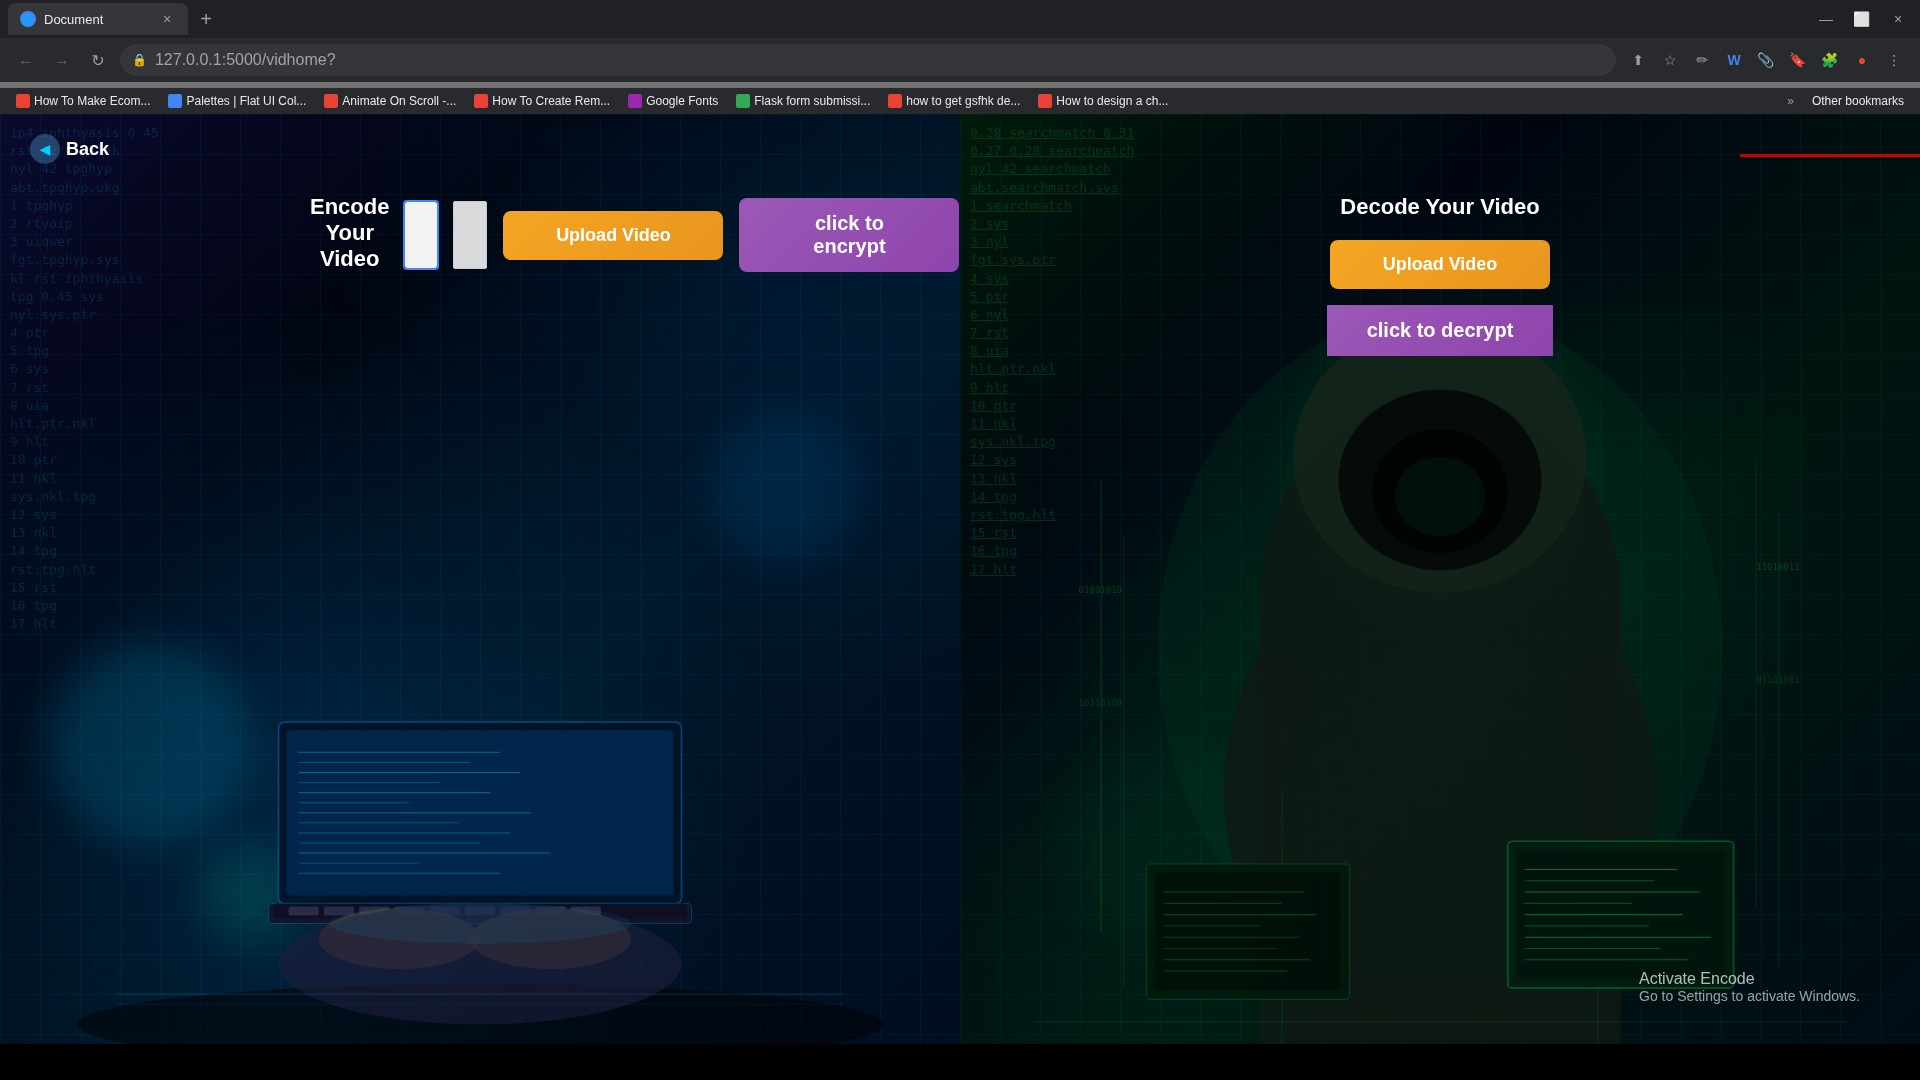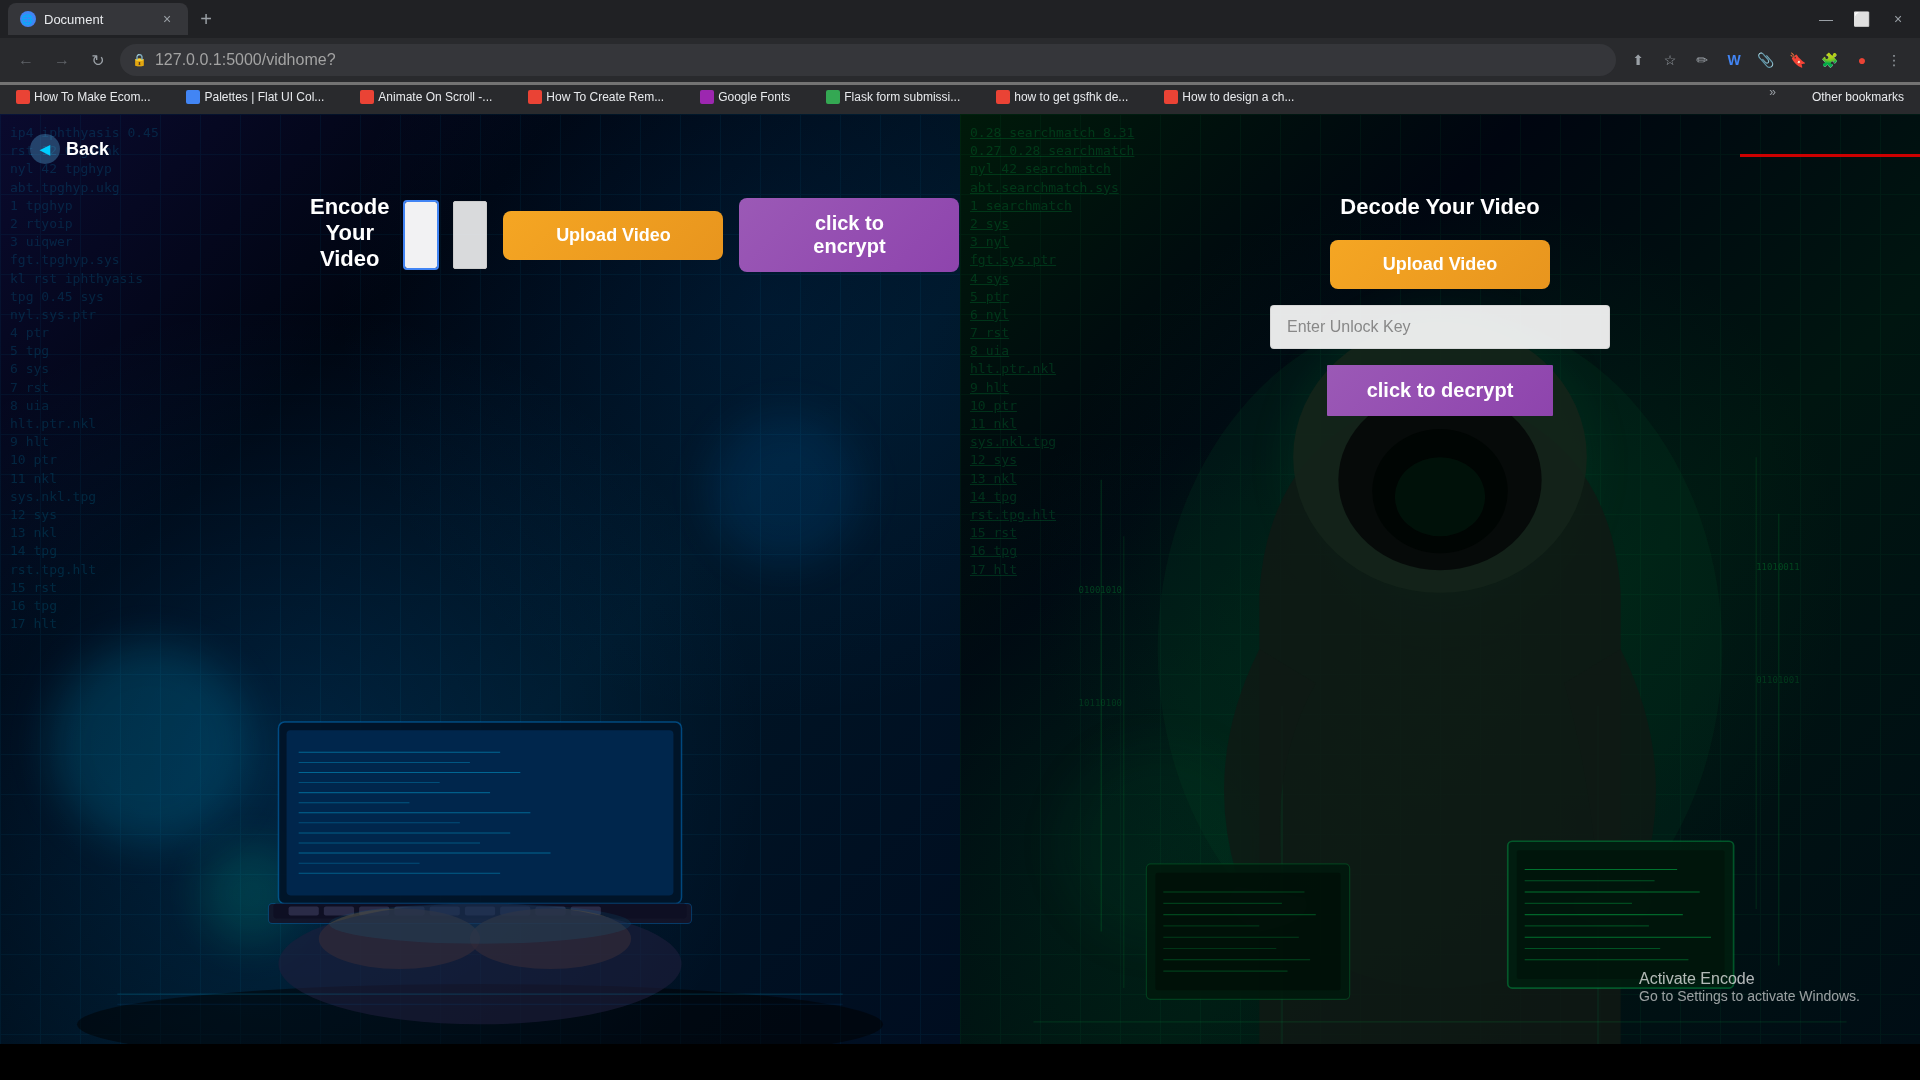--- a/index.html
+++ b/index.html
@@ -158,26 +158,26 @@
       align-items: center;
       justify-content: center;
       color: #9aa0a6;
       cursor: pointer;
       border-radius: 50%;
       font-size: 14px;
     }
 
     .bookmarks-bar {
       display: flex;
-      align-items: flex-start;
+      align-items: center;
       height: 32px;
       background: #292a2d;
       padding: 0 8px;
-      gap: 20px;
-      border-top: 3px solid #737373;
+      gap: 2px;
+      border-top: 6px solid #737373;
     }
 
     .bookmark-item {
       display: flex;
       align-items: center;
       gap: 4px;
       padding: 0 8px;
       height: 24px;
       border-radius: 4px;
       cursor: pointer;
@@ -730,21 +730,20 @@
         <text x="40" y="400" fill="rgba(0,255,80,0.15)" font-family="monospace" font-size="8">10110100</text>
         <text x="640" y="380" fill="rgba(0,255,80,0.15)" font-family="monospace" font-size="8">01101001</text>
 
         <line x1="0" y1="680" x2="720" y2="680" stroke="rgba(0,255,100,0.1)" stroke-width="1"></line>
       </svg>
     </div>
 
     <div class="decode-section">
       <h2 class="section-title">Decode Your Video</h2>
       <button class="upload-btn-yellow">Upload Video</button>
-      <input class="key-input" type="text" placeholder="Enter Unlock Key" style="">
       <button class="decrypt-btn">click to decrypt</button>
     </div>
 
     <div class="activate-windows">
       <div class="title">Activate Encode</div>
       <div>Go to Settings to activate Windows.</div>
     </div>
   </div>
 
 </div>

